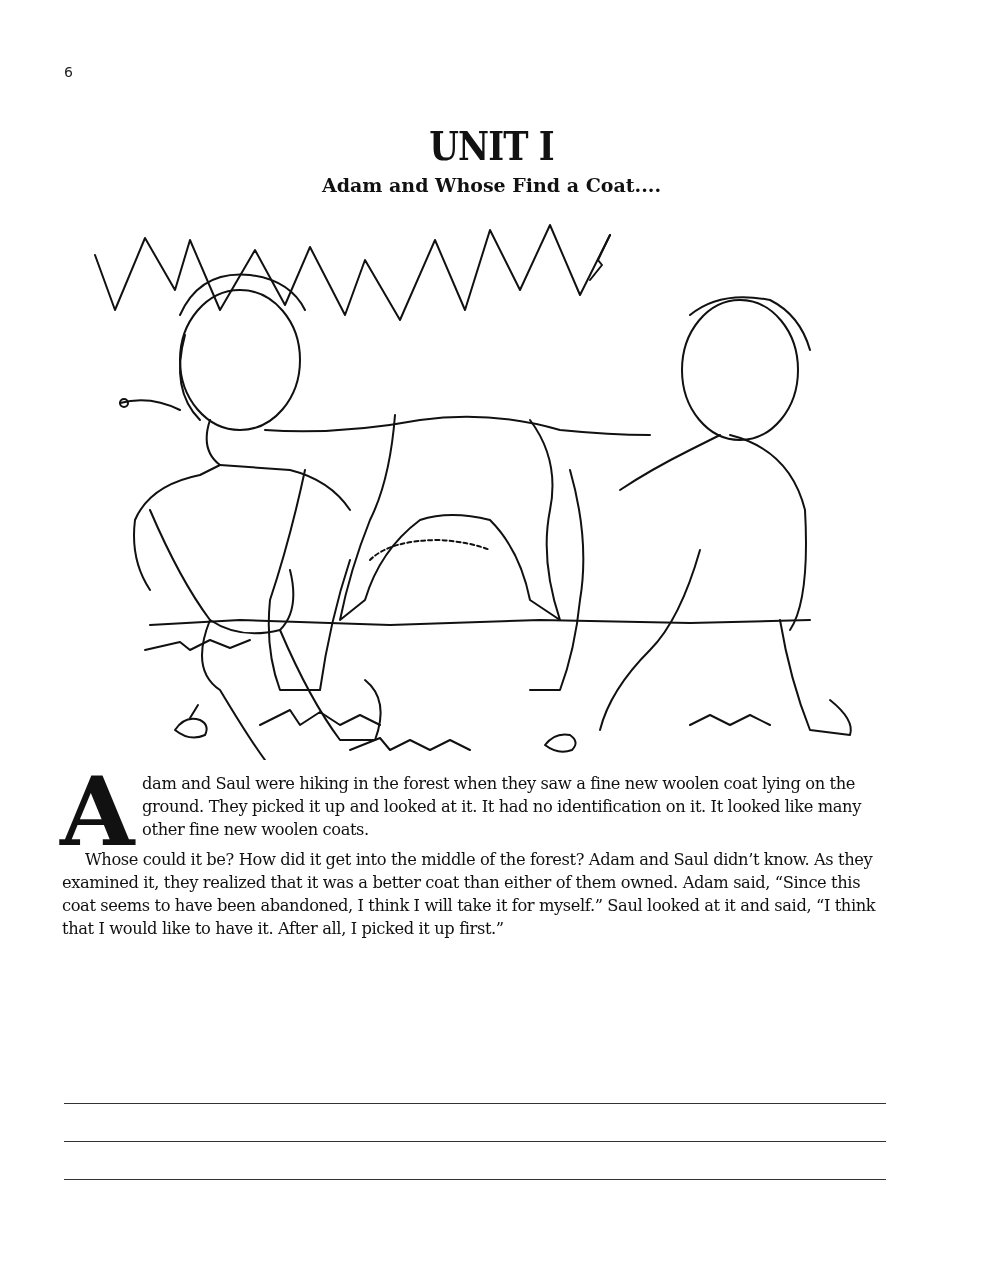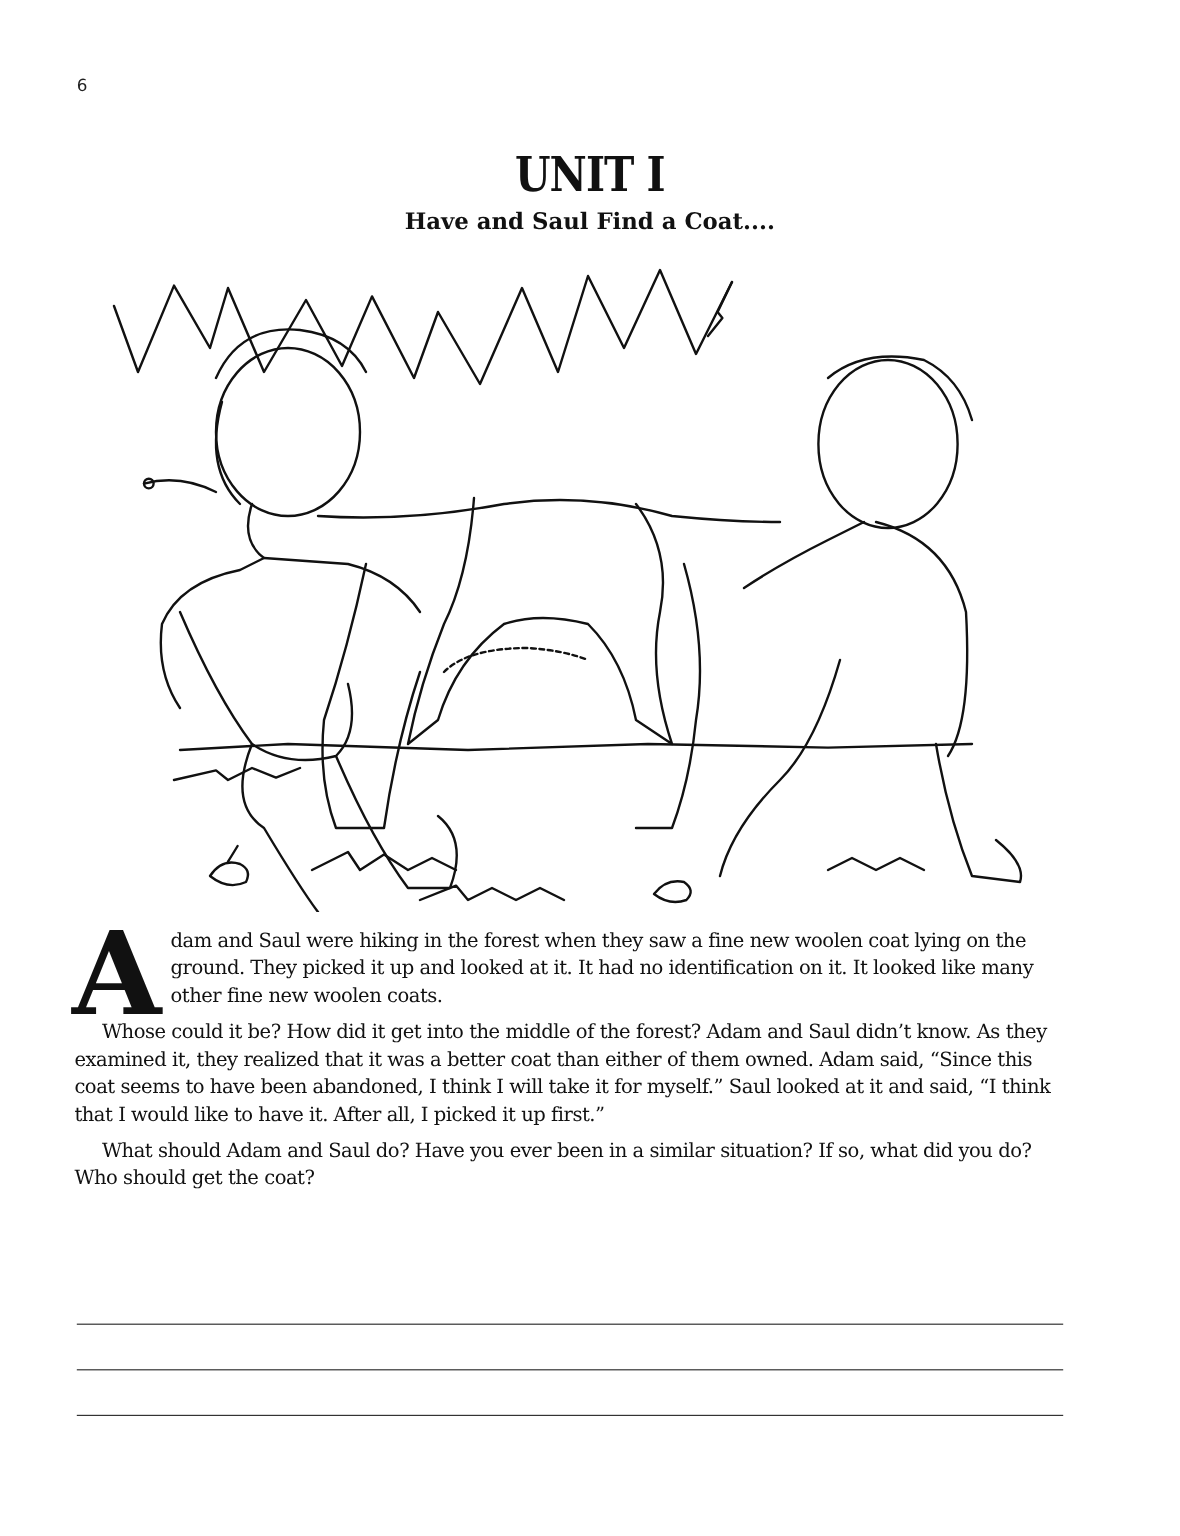--- a/index.html
+++ b/index.html
@@ -12,21 +12,21 @@
     .story p { margin: 0 0 7px 0; text-indent: 23px; letter-spacing: -0.4px; }
     .story p.first { text-indent: 0; }
     .drop-cap { float: left; font-family: "DejaVu Serif", serif; font-size: 96px; line-height: 72px; font-weight: bold; margin: 4px 8px 0 -2px; height: 68px; }
     .answer-line { position: absolute; left: 64px; width: 822px; height: 0; border-top: 1.5px solid #333; }
   </style>
 </head>
 <body>
 
 <div class="page-number">6</div>
 <div class="unit-title">UNIT I</div>
-<div class="unit-subtitle">Have and Saul Find a Coat....</div>
+<div class="unit-subtitle">Adam and Whose Find a Coat....</div>
 
 <svg class="illustration" viewBox="0 0 800 540" fill="none" stroke="#111" stroke-width="2" stroke-linejoin="round" stroke-linecap="round">
 
   <g>
     <polyline points="5,35 25,90 55,18 85,70 100,20 130,90 165,30 195,85 220,27 255,95 275,40 310,100 345,20 375,90 400,10 430,70 460,5 490,75 520,15"></polyline>
     <polyline points="520,15 508,40 512,45 500,60"></polyline>
   </g>
 
   <g>
     <ellipse cx="150" cy="140" rx="60" ry="70"></ellipse>
@@ -69,18 +69,17 @@
   <g>
     <path d="M85,510 Q95,495 110,500 Q120,505 115,515 Q100,522 85,510 Z"></path>
     <path d="M455,525 Q465,512 480,515 Q490,522 482,530 Q468,535 455,525 Z"></path>
     <path d="M100,498 Q105,490 108,485"></path>
   </g>
 </svg>
 
 <div class="story">
   <p class="first"><span class="drop-cap">A</span><span>dam and Saul were hiking in the forest when they saw a fine new woolen coat lying on the ground. They picked it up and looked at it. It had no identification on it. It looked like many other fine new woolen coats.</span></p>
   <p>Whose could it be? How did it get into the middle of the forest? Adam and Saul didn’t know. As they examined it, they realized that it was a better coat than either of them owned. Adam said, “Since this coat seems to have been abandoned, I think I will take it for myself.” Saul looked at it and said, “I think that I would like to have it. After all, I picked it up first.”</p>
-  <p>What should Adam and Saul do? Have you ever been in a similar situation? If so, what did you do? Who should get the coat?</p>
 </div>
 
 <div class="answer-line" style="top:1103px;"></div>
 <div class="answer-line" style="top:1141px;"></div>
 <div class="answer-line" style="top:1179px;"></div>
 
 </body></html>

